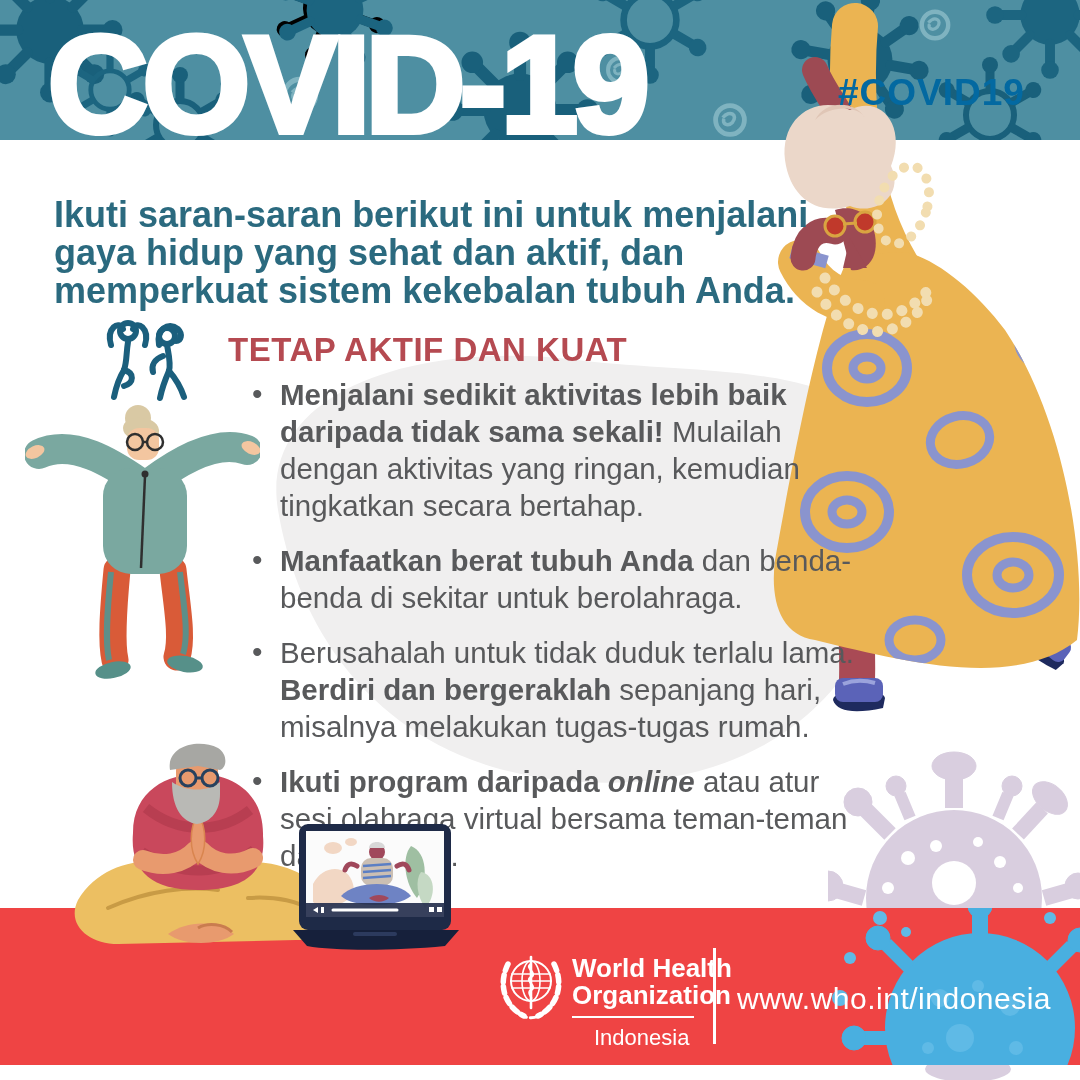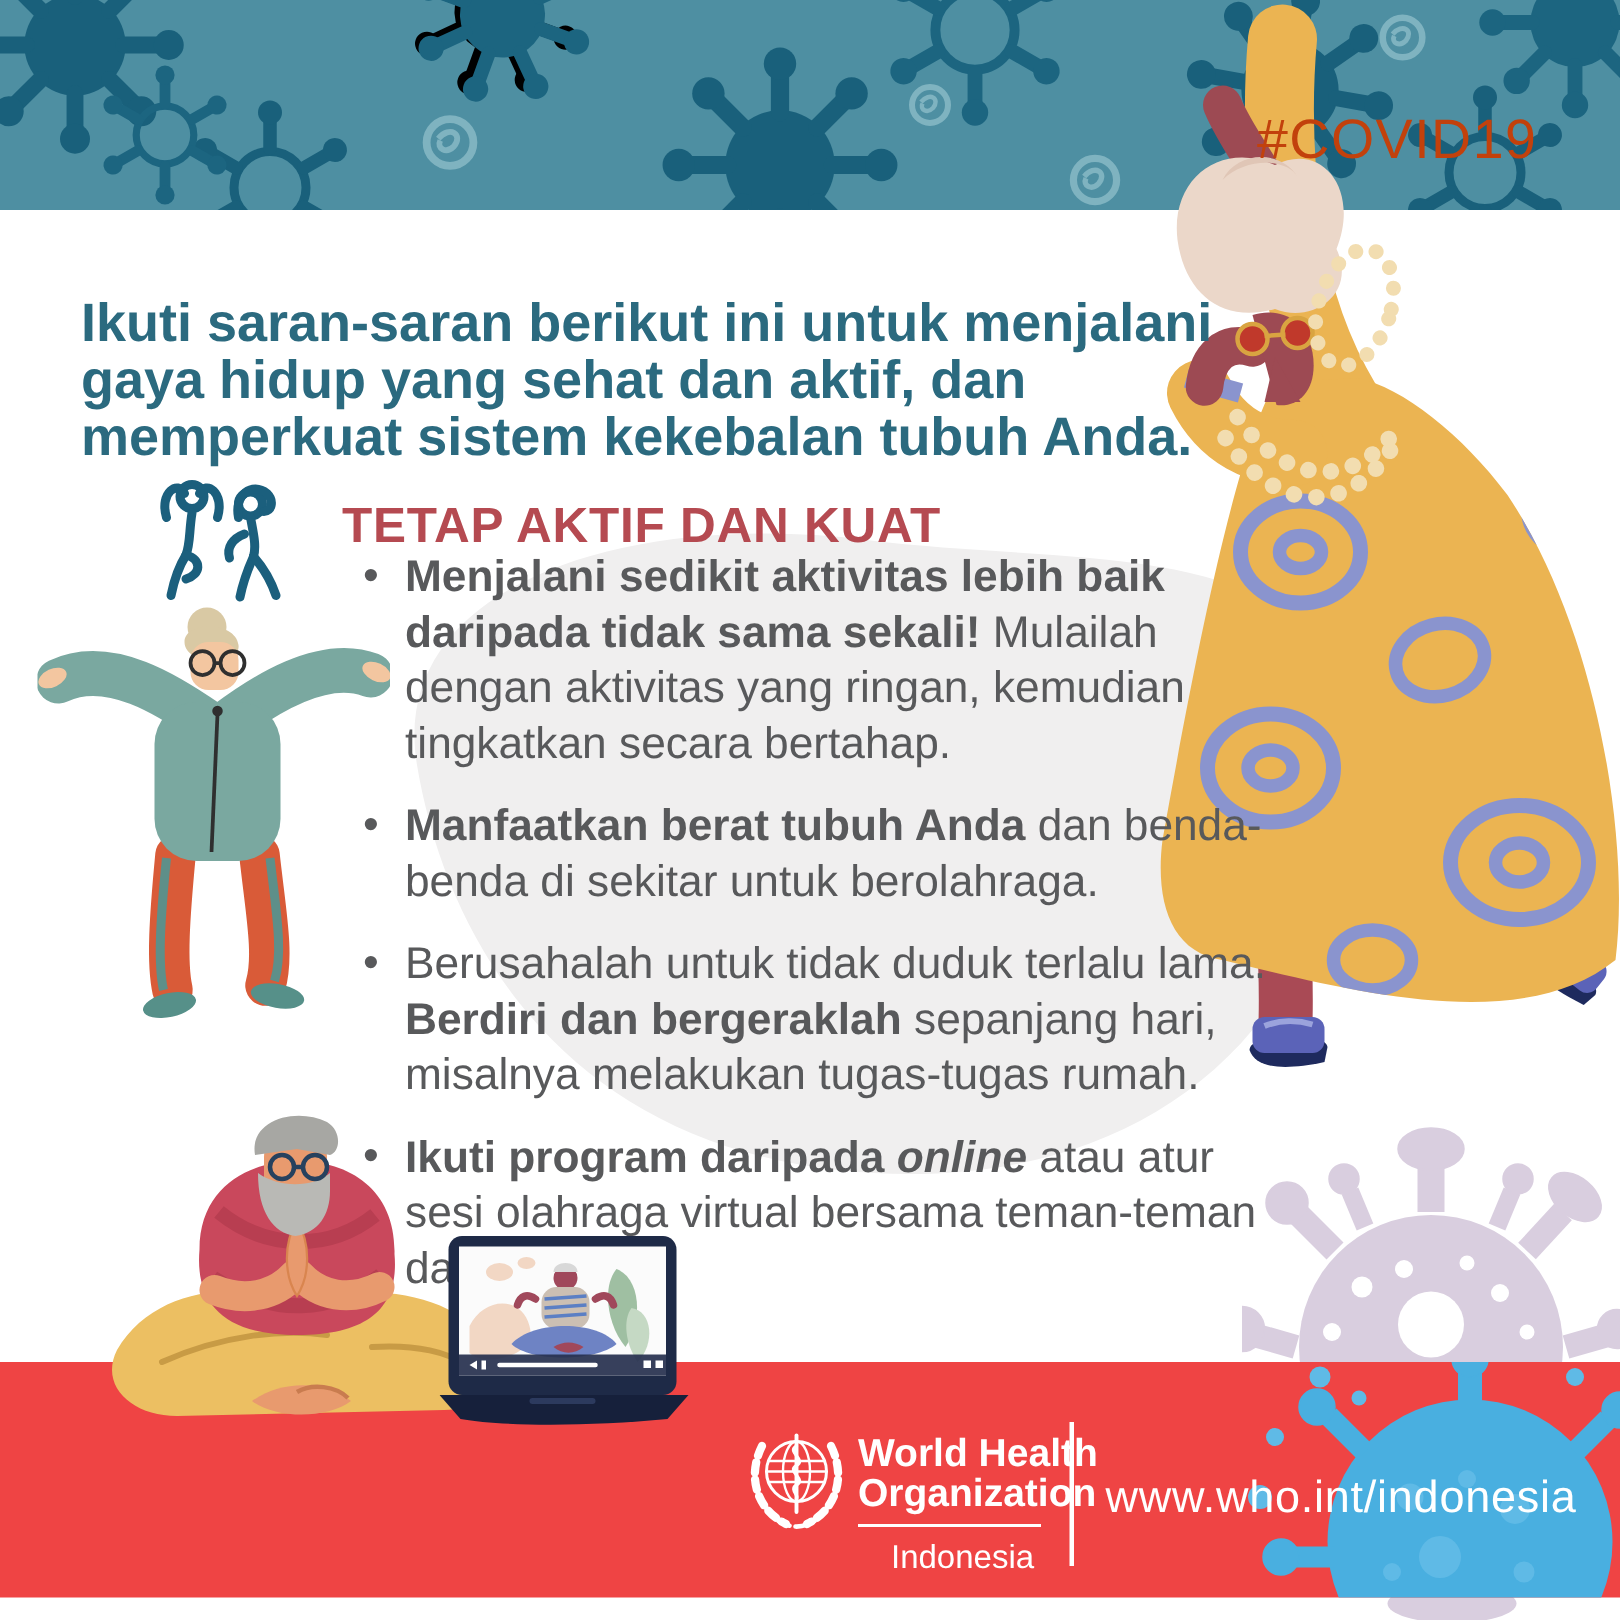--- a/index.html
+++ b/index.html
@@ -4,27 +4,27 @@
 <style>
   html,body{margin:0;padding:0;background:#fff;}
   .poster{position:relative;width:1080px;height:1080px;background:#ffffff;overflow:hidden;
           font-family:"Liberation Sans","DejaVu Sans",sans-serif;}
   .abs{position:absolute;}
 
   
   .banner{left:0;top:0;width:1080px;height:140px;background:#4E8FA2;z-index:1;overflow:hidden;}
   .big-title{left:48px;top:15px;z-index:4;color:#ffffff;font-size:138px;font-weight:bold;
              line-height:1;letter-spacing:-5px;-webkit-text-stroke:6px #ffffff;white-space:nowrap;}
-  .hashtag{left:838px;top:72px;z-index:4;color:#c2410c;font-size:37px;font-weight:normal;letter-spacing:1px;}
+  .hashtag{left:838px;top:72px;z-index:4;color:#0369a1;font-size:37px;font-weight:bold;letter-spacing:1px;}
 
   
   .lansia{left:54px;top:147px;z-index:4;color:#F8B65F;font-size:46px;font-weight:bold;letter-spacing:-1px;}
   .intro{left:54px;top:196px;width:800px;z-index:4;color:#2B6A7F;font-size:36px;font-weight:bold;line-height:38px;}
   .tetap{left:228px;top:331px;z-index:4;color:#B54A51;font-size:33px;font-weight:bold;letter-spacing:.5px;}
-  .bullets{left:240px;top:366px;width:618px;z-index:4;margin:0;padding:0;list-style:none;
+  .bullets{left:240px;top:366px;width:618px;z-index:4;margin:10px;padding:0;list-style:none;
            color:#58595B;font-size:29.5px;line-height:37px;}
   .bullets li{position:relative;padding-left:30px;margin-bottom:18px;}
   .bullets li::before{content:"\2022";position:absolute;left:2px;top:-1px;font-size:30px;color:#58595B;}
   .bd{font-weight:bold;}
   .bdi{font-weight:bold;font-style:italic;}
 
   
   .blob-grey{left:218px;top:330px;z-index:0;}
   .icon-exercise{left:98px;top:314px;z-index:4;}
   .right-woman{left:755px;top:0;z-index:3;}
@@ -96,20 +96,21 @@
       <use href="#sq" transform="translate(730,120) scale(1.2)" style="color:#7FB3C0"></use>
       <use href="#vir" transform="translate(860,60) scale(1.2) rotate(10)" style="color:#19607B"></use>
       <use href="#sq" transform="translate(620,70) scale(1.0)" style="color:#7FB3C0"></use>
       <use href="#virO" transform="translate(990,115) scale(1.0)" style="color:#19607B"></use>
       <use href="#vir" transform="translate(1050,15) scale(1.1)" style="color:#1C6580"></use>
       <use href="#sq" transform="translate(935,25) scale(1.1)" style="color:#7FB3C0"></use>
       <use href="#virO" transform="translate(110,90) scale(.8)" style="color:#1C6580"></use>
     </svg>
   </div>
 
+  <div class="abs big-title">COVID-19</div>
   <div class="abs hashtag">#COVID19</div>
 
   <div class="abs intro">Ikuti saran-saran berikut ini untuk menjalani gaya hidup yang sehat dan aktif, dan memperkuat sistem kekebalan tubuh Anda.</div>
 
   <svg class="abs icon-exercise" width="96" height="90" viewBox="0 0 96 90" fill="none" stroke="#1B5F7D" stroke-width="6" stroke-linecap="round" stroke-linejoin="round">
     <circle cx="30" cy="17" r="8"></circle>
     <path d="M13,31 C8,14 21,6 25,15"></path>
     <path d="M47,31 C52,14 39,6 35,15"></path>
     <path d="M30,28 C28,40 29,48 26,56"></path>
     <path d="M26,56 C21,64 18,73 16,83"></path>

